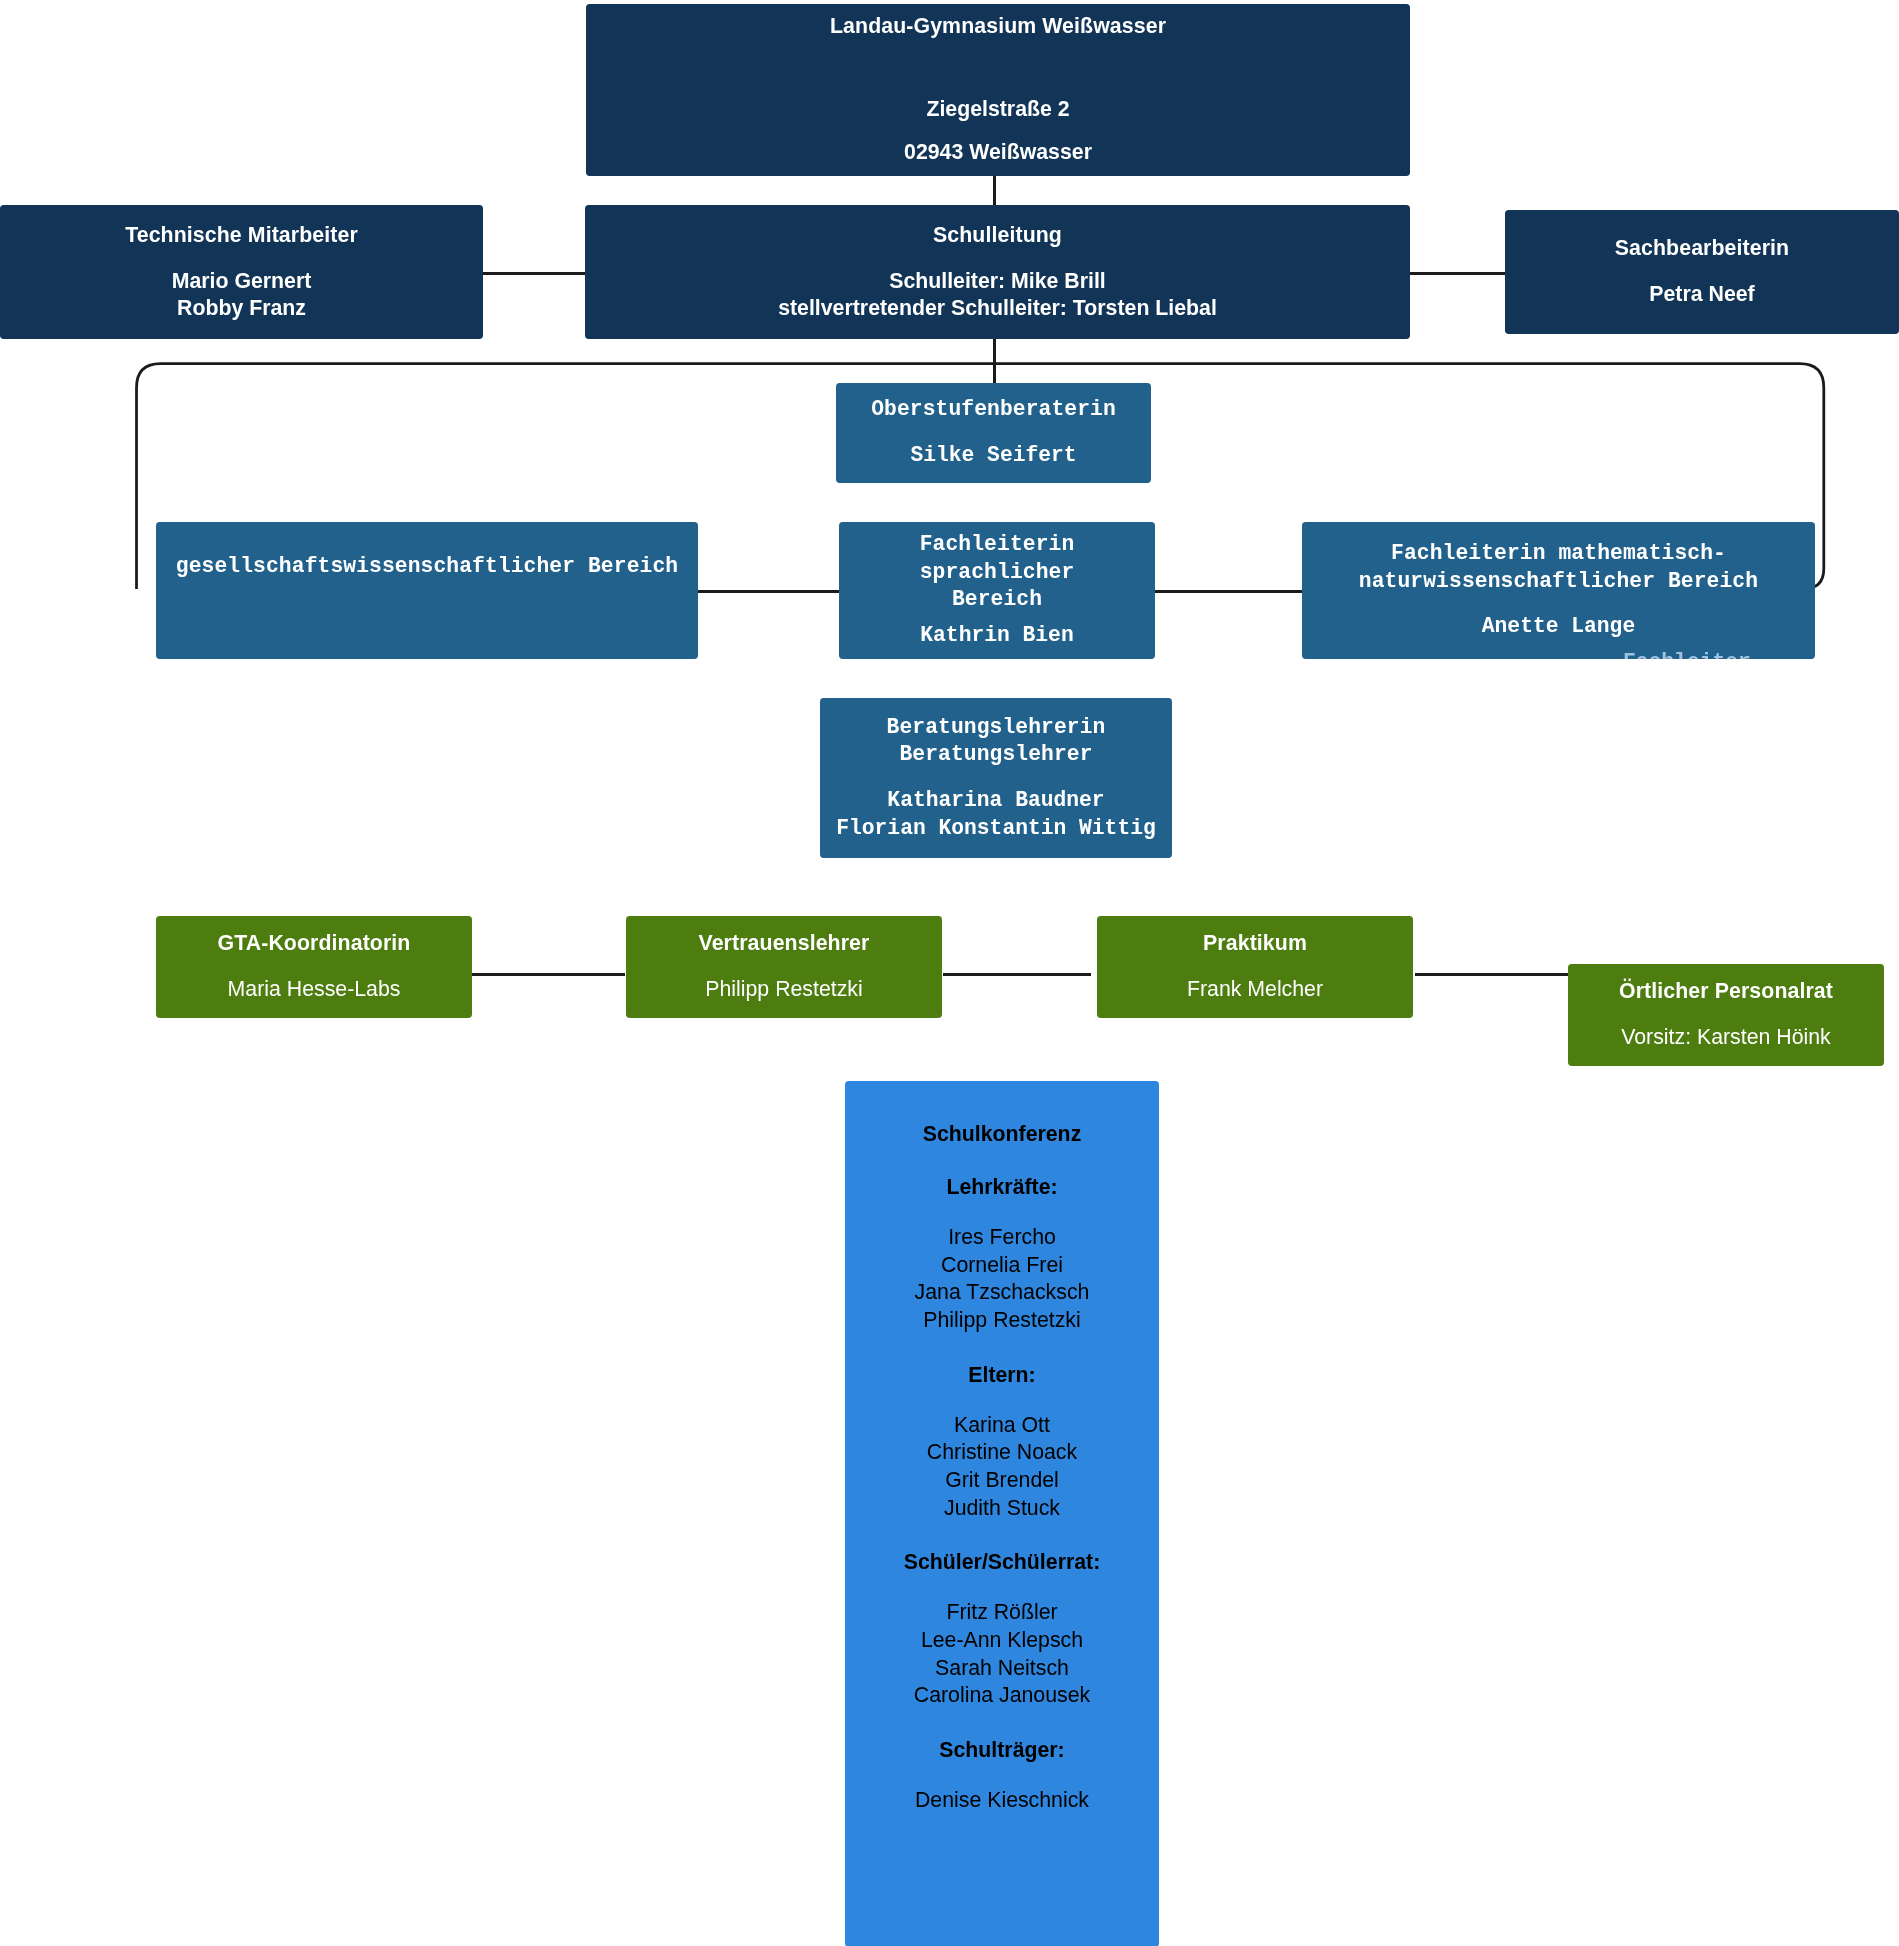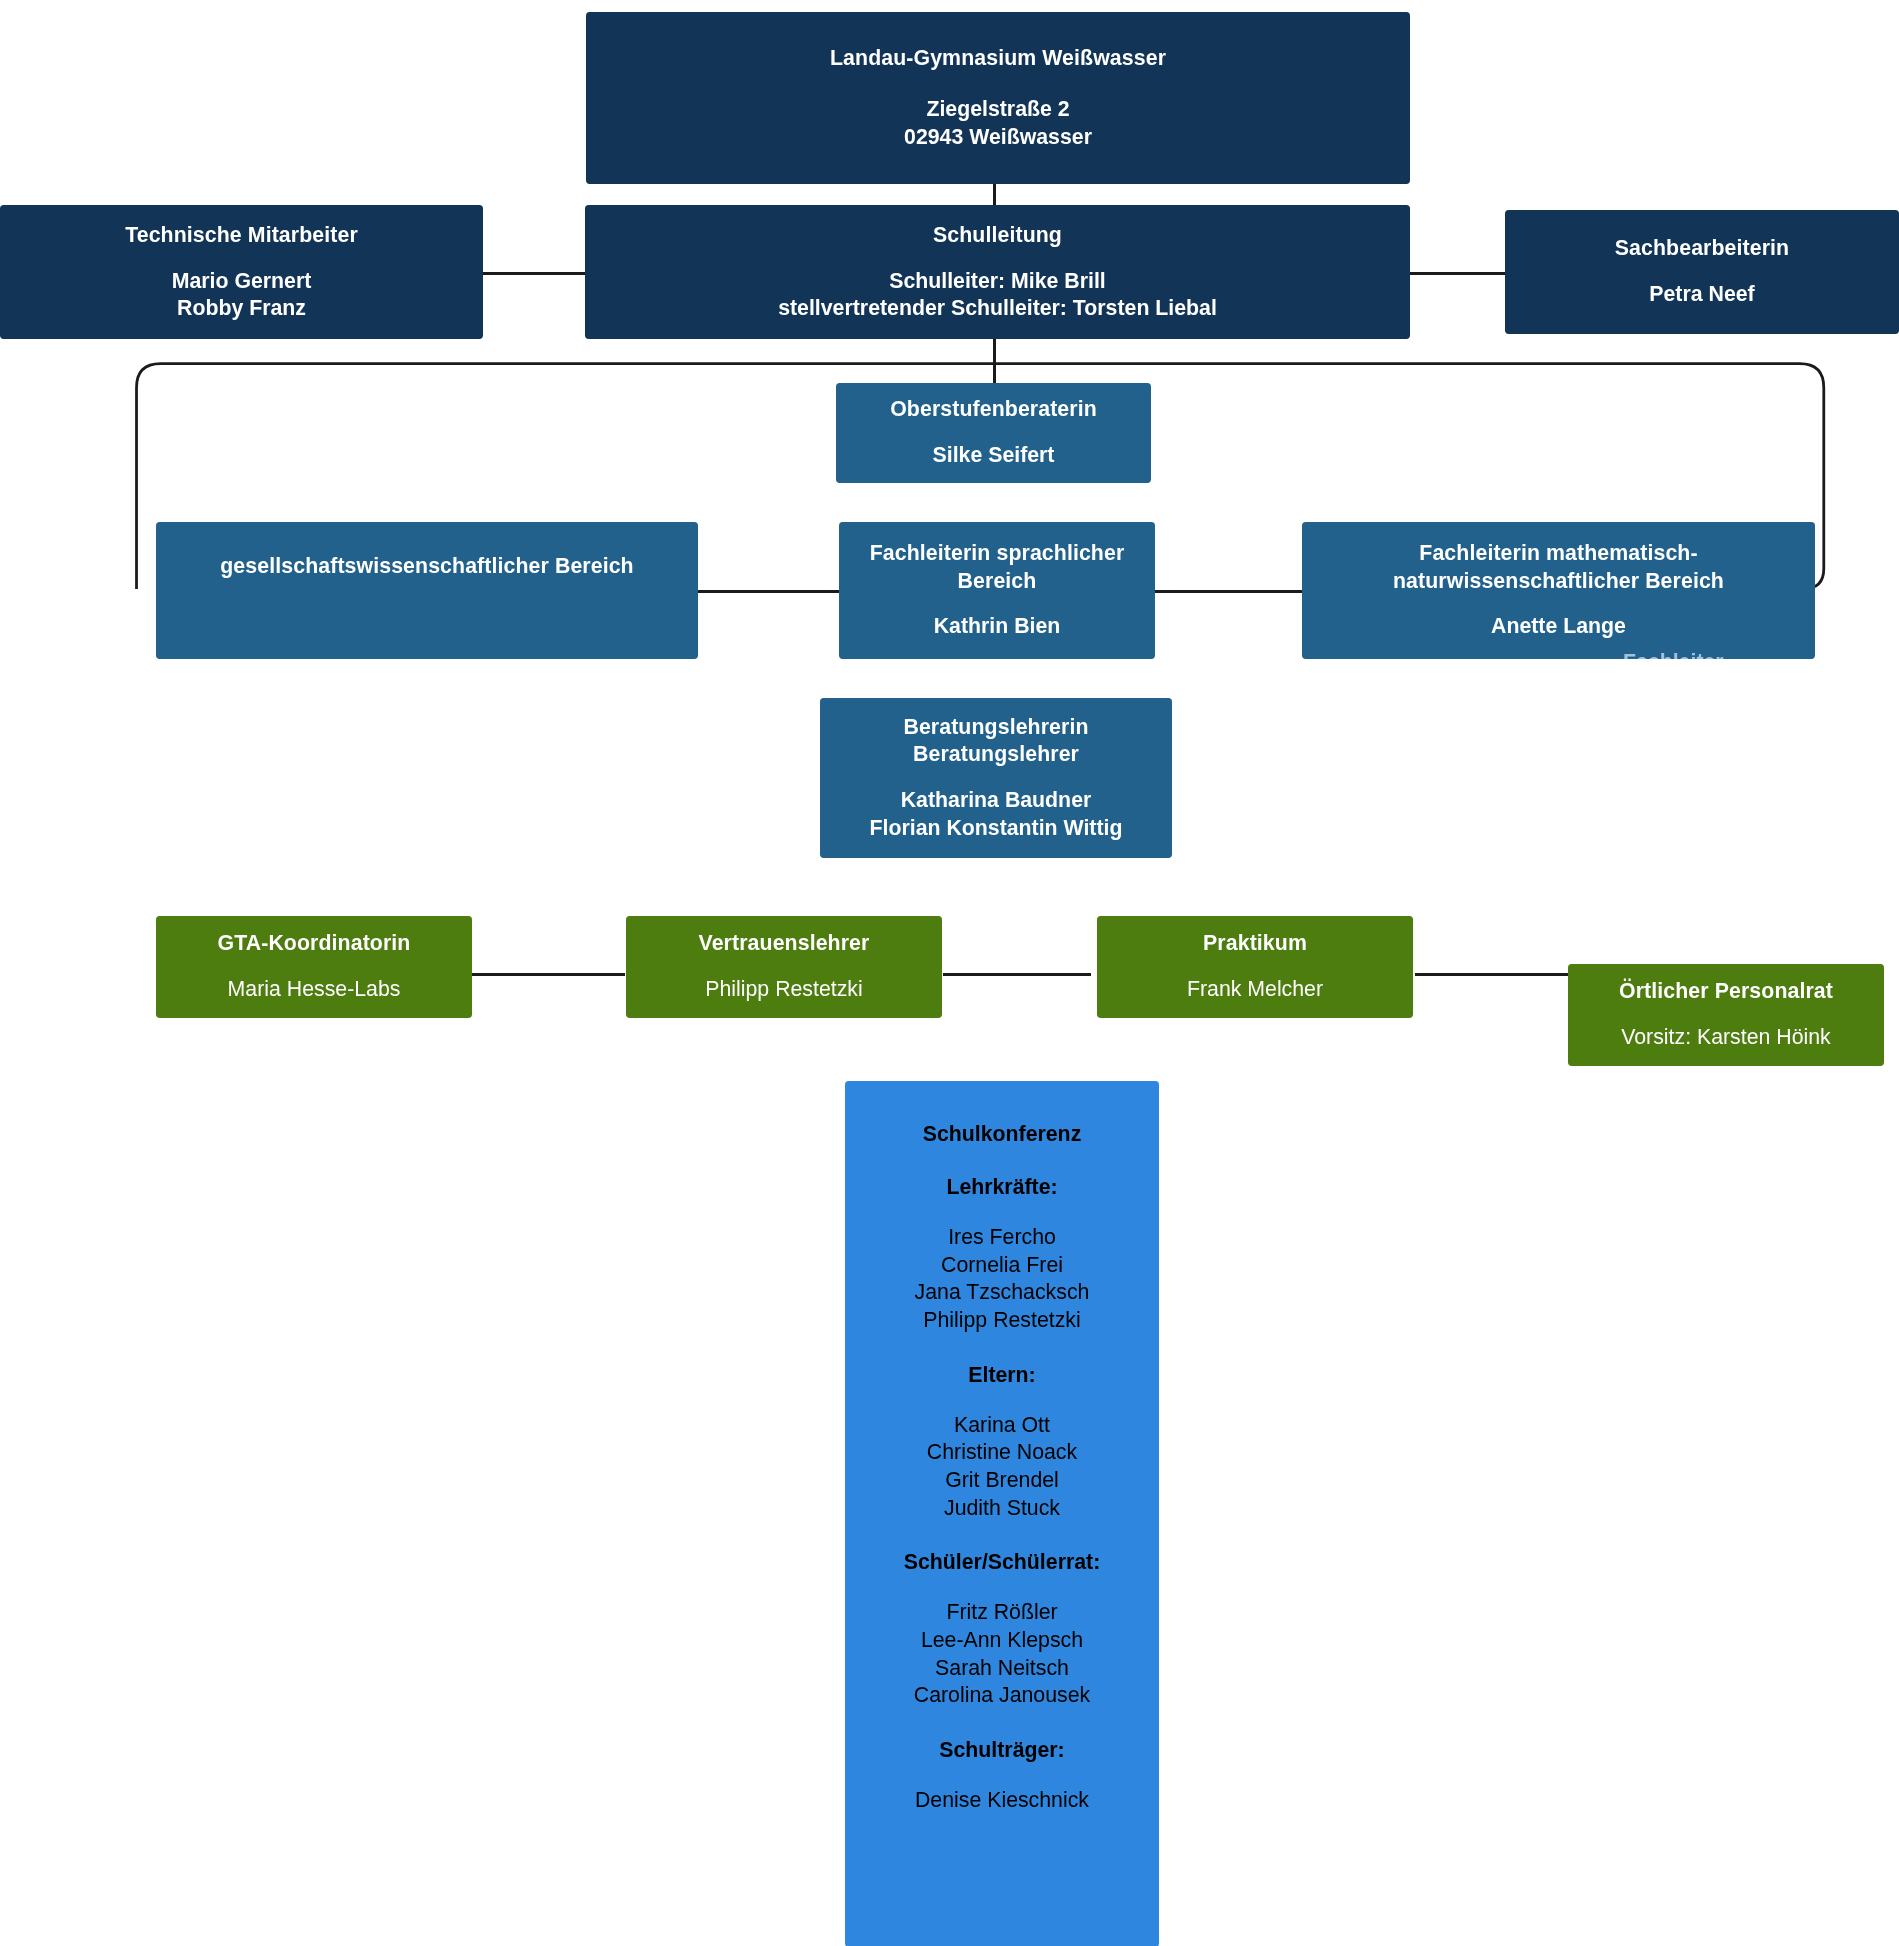--- a/index.html
+++ b/index.html
@@ -22,21 +22,21 @@
     align-items: center;
     justify-content: center;
     text-align: center;
     color: #ffffff;
     border-radius: 3.7px;
     padding: 9.3px 13px;
     overflow: hidden;
     line-height: 1.28;
   }
   .navy { background: #123456; }
-  .mid  { background: #21618c; }
+  .mid  { background: #21618c; font-family: Liberation Mono, monospace; }
   .light{ background: #4d7c0f; }
   .b-title {
     font-weight: bold;
     font-size: 21.3px;
     letter-spacing: 0.1px;
   }
   .b-sub {
     font-weight: bold;
     font-size: 21.3px;
   }
@@ -101,21 +101,21 @@
     <path d="M 147 635 L 147 418 Q 147 392 173 392 L 1940 392 Q 1966 392 1966 418 L 1966 613 Q 1966 635 1944 635" fill="none" stroke="#1b1b1b" stroke-width="3"></path>
   </svg>
 
   <div class="line h" style="left:698px; top:590px; width:141px;"></div>
   <div class="line h" style="left:1155px; top:590px; width:147px;"></div>
 
   <div class="line h" style="left:472px; top:973px; width:153px;"></div>
   <div class="line h" style="left:943px; top:973px; width:148px;"></div>
   <div class="line h" style="left:1415px; top:973px; width:153px;"></div>
 
-  <div class="box navy" style="left:586px; top:12px; width:824px; height:172px;">
+  <div class="box navy" style="left:586px; top:4px; width:824px; height:172px;justify-content:space-between;">
     <div class="b-title">Landau-Gymnasium Weißwasser</div>
     <div class="gap"></div>
     <div class="b-sub">Ziegelstraße 2</div>
     <div class="b-sub">02943 Weißwasser</div>
   </div>
 
   <div class="box navy" style="left:0px; top:205px; width:483px; height:134px;">
     <div class="b-title">Technische Mitarbeiter</div>
     <div class="gap-sm"></div>
     <div class="b-sub">Mario Gernert</div>

